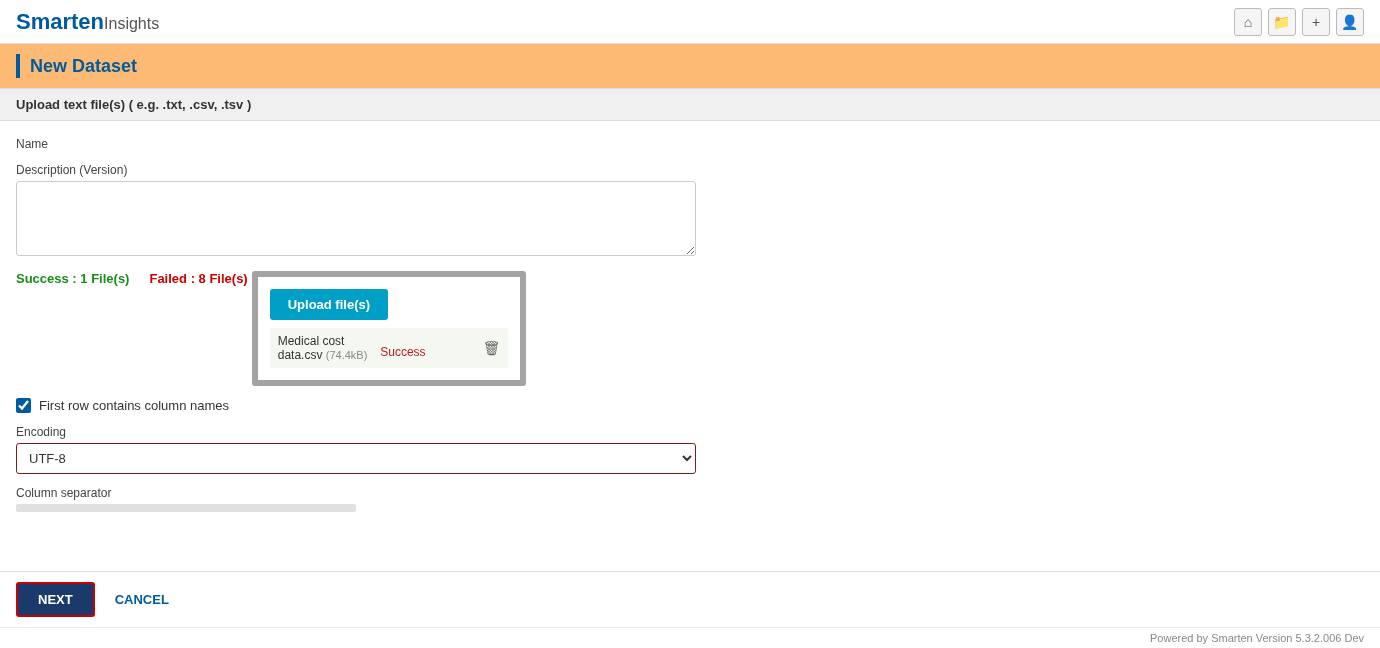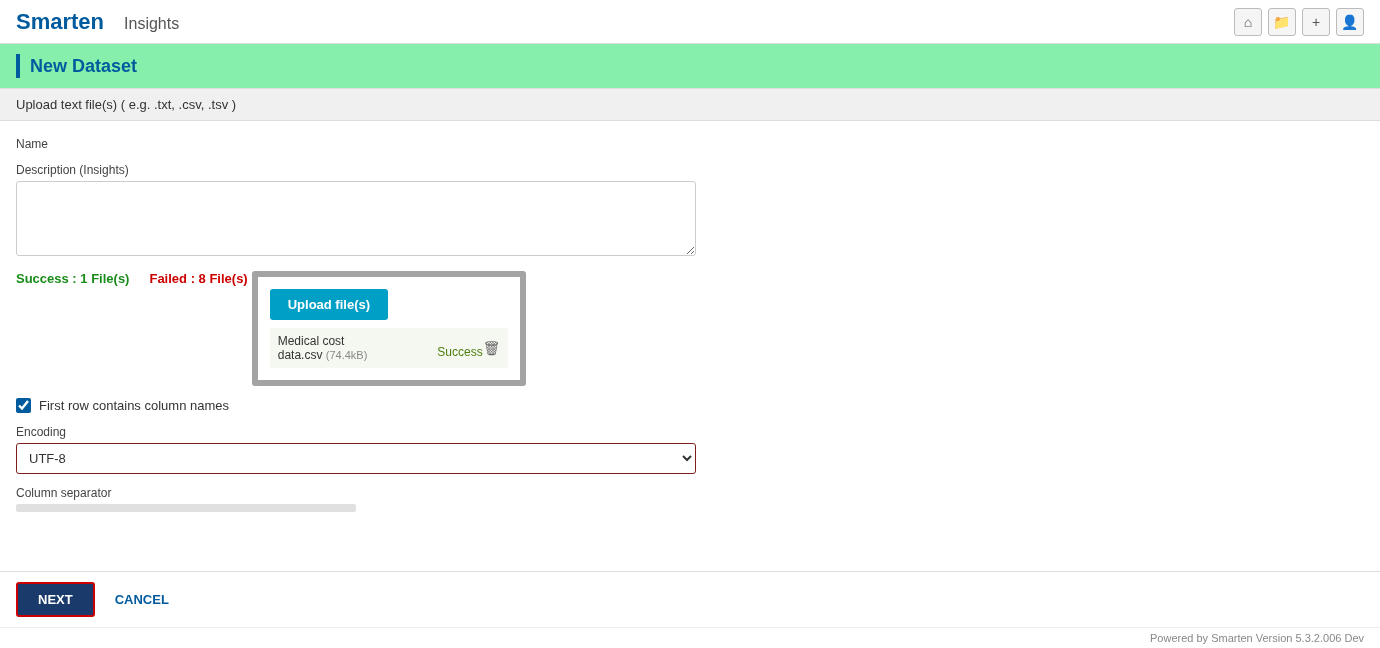--- a/index.html
+++ b/index.html
@@ -1,35 +1,35 @@
 <!DOCTYPE html>
 <html><head>
   <meta charset="utf-8">
   <style>
     * { box-sizing: border-box; margin: 0; padding: 0; }
     body { font-family: Arial, sans-serif; font-size: 13px; background: #fff; color: #333; height: 648px; width: 1380px; overflow: hidden; display: flex; flex-direction: column; }
 
     
     .header { display: flex; align-items: center; justify-content: space-between; padding: 6px 16px; border-bottom: 1px solid #ddd; background: #fff; height: 44px; }
-    .logo { display: flex; align-items: baseline; gap: 20px; }
+    .logo { display: flex; align-items: baseline; gap: 0; }
     .logo-smarten { font-size: 22px; font-weight: bold; color: #005b9e; }
     .logo-insights { font-size: 16px; color: #555; font-weight: normal; }
     .header-icons { display: flex; gap: 6px; }
     .header-icon-btn { width: 28px; height: 28px; border: 1px solid #bbb; background: #f5f5f5; border-radius: 3px; display: flex; align-items: center; justify-content: center; cursor: pointer; color: #555; font-size: 14px; }
 
     
-    .page-title-bar { display: flex; align-items: center; padding: 10px 16px; border-bottom: 1px solid #ddd; background: #86efac; }
+    .page-title-bar { display: flex; align-items: center; padding: 10px 16px; border-bottom: 1px solid #ddd; background: #fdba74; }
     .page-title-accent { width: 4px; height: 24px; background: #005b9e; margin-right: 10px; }
     .page-title { font-size: 18px; color: #005b9e; font-weight: 600; }
 
     
     .main-content { flex: 1; display: flex; flex-direction: column; overflow: hidden; }
 
     
-    .section-header { background: #f0f0f0; border-bottom: 1px solid #ddd; padding: 8px 16px; font-size: 13px; color: #333; font-weight: normal; }
+    .section-header { background: #f0f0f0; border-bottom: 1px solid #ddd; padding: 8px 16px; font-size: 13px; color: #333; font-weight: bold; }
 
     
     .form-scroll { flex: 1; overflow-y: auto; padding: 16px 16px 8px 16px; position: relative; }
 
     
     .field-group { margin-bottom: 12px; max-width: 680px; }
     .field-label { font-size: 12px; color: #444; margin-bottom: 4px; }
     .field-input { width: 100%; border: 1px solid #ccc; border-radius: 3px; padding: 6px 8px; font-size: 13px; color: #333; outline: none; }
     .field-textarea { width: 100%; border: 1px solid #ccc; border-radius: 3px; padding: 6px 8px; font-size: 13px; color: #333; resize: vertical; height: 75px; outline: none; }
 
@@ -38,21 +38,21 @@
 
     
     .upload-section { border: 6px solid #a3a3a3; border-radius: 3px; padding: 12px; max-width: 314px; margin-bottom: 12px; background: #fff; }
     .upload-btn { background: #00a0c6; color: #fff; border: none; border-radius: 3px; padding: 8px 18px; font-size: 13px; cursor: pointer; font-weight: 600; }
     .status-success { color: #1a8c1a; }
     .status-failed { color: #cc0000; }
 
     
     .file-status-row { display: flex; align-items: center; background: #f5f8f0; padding: 6px 8px; margin-top: 8px; border-radius: 2px; }
     .file-info { flex: 1; font-size: 12px; color: #333; }
-    .file-success-label { color: #4d7c0f; font-size: 12px; flex: 1; text-align: right; margin-top: 8px; }
+    .file-success-label { color: #b91c1c; font-size: 12px; flex: 1; text-align: left; margin-top: 8px; }
     .file-delete-icon { color: #666; font-size: 14px; cursor: pointer; }
 
     
     .checkbox-row { display: flex; align-items: center; gap: 8px; margin-bottom: 12px; }
     .checkbox-row input[type=checkbox] { width: 15px; height: 15px; accent-color: #005b9e; }
     .checkbox-label { font-size: 13px; color: #333; }
 
     
     .encoding-label { font-size: 12px; color: #444; margin-bottom: 4px; }
     .encoding-select { width: 680px; border: 1px solid #7f1d1d; border-radius: 3px; padding: 6px 8px; font-size: 13px; color: #333; background: #fff; appearance: auto; outline: none; }
@@ -105,21 +105,21 @@
     <span>Upload text file(s) ( e.g. .txt, .csv, .tsv )</span>
   </div>
 
   <div class="form-scroll">
 
     <div class="field-group">
       <div class="field-label">Name</div>
     </div>
 
     <div class="field-group">
-      <div class="field-label">Description (Insights)</div>
+      <div class="field-label">Description (Version)</div>
       <textarea class="field-textarea" style=""></textarea>
     </div>
 
     <div class="upload-and-status">
 
       <div class="upload-status-right">
         <span class="status-success">Success : 1 File(s)</span>
         <span class="status-failed">Failed : 8 File(s)</span>
       </div>
 

